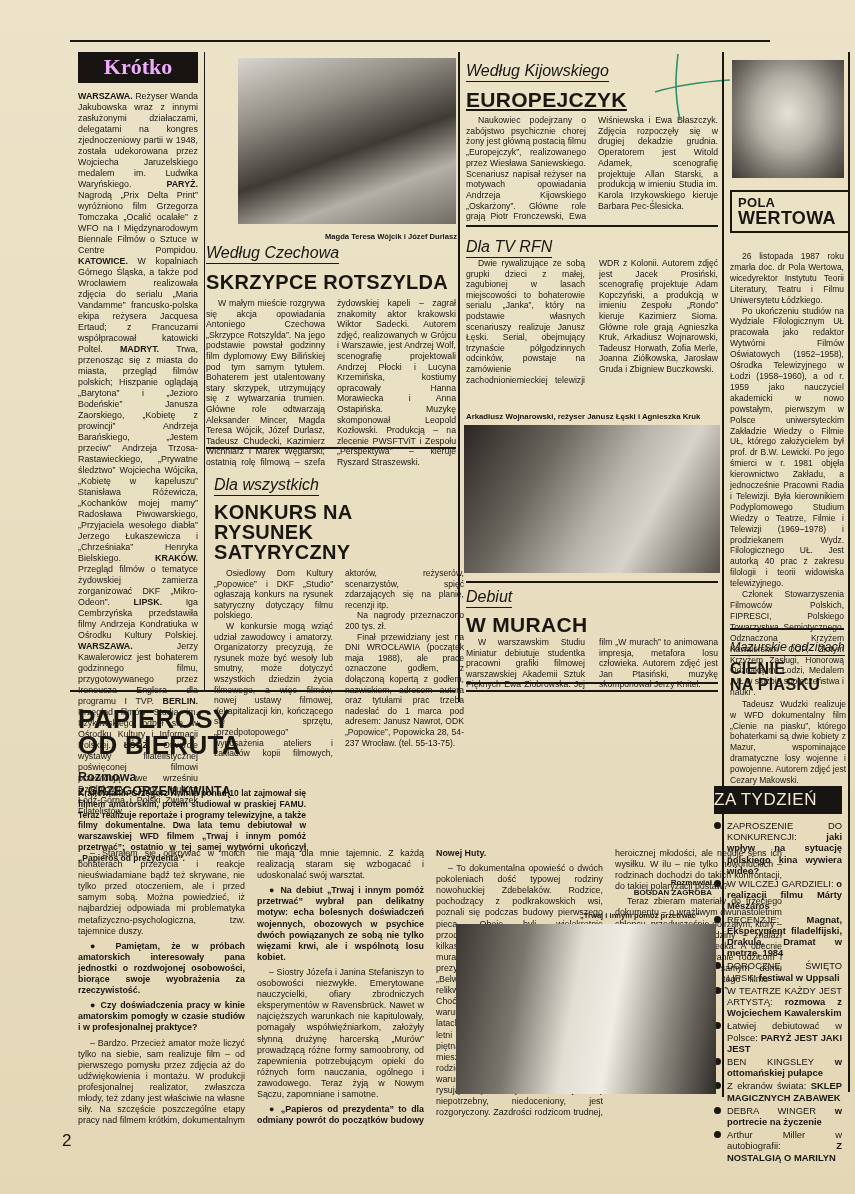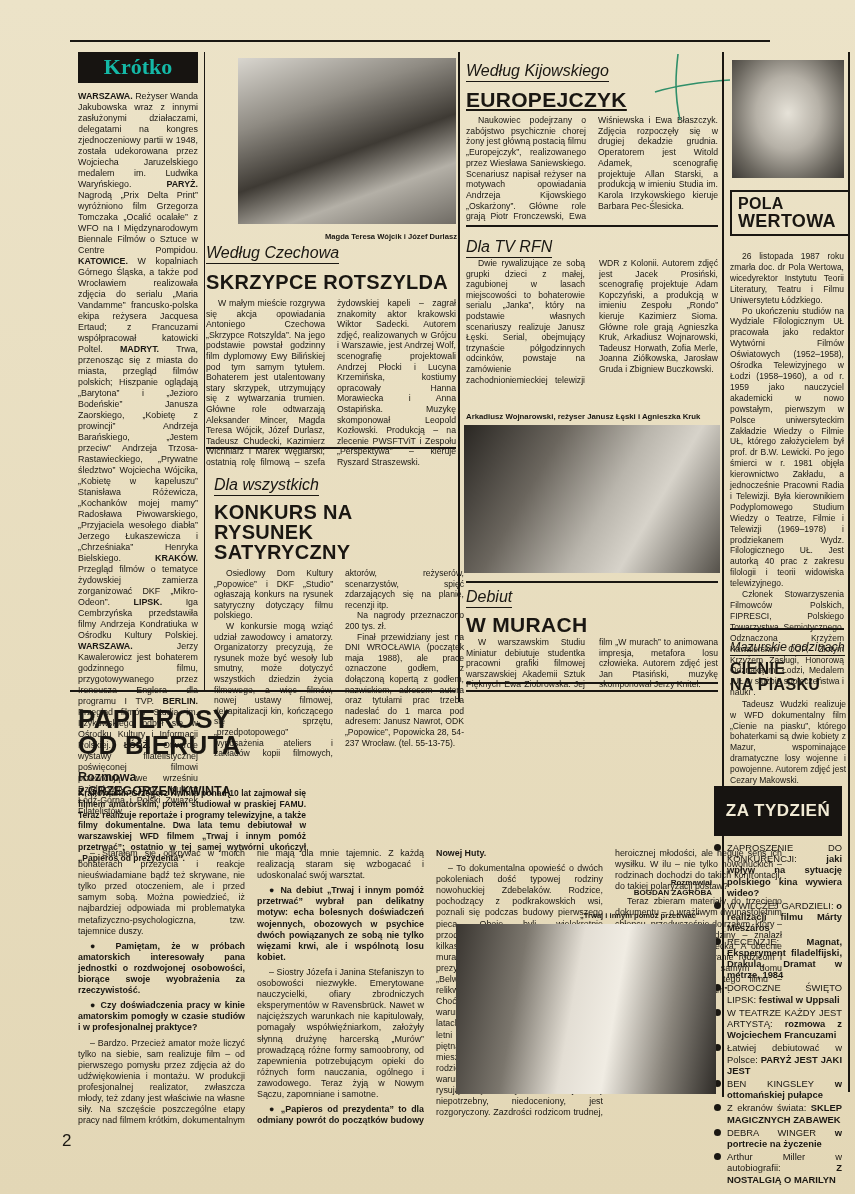--- a/index.html
+++ b/index.html
@@ -20,21 +20,21 @@
   .ind{text-indent:12px;}
 </style>
 </head>
 <body>
 
 <div class="page">
 
   <div class="rule" style="left:70px;top:40px;width:700px;height:2px;"></div>
 
   <div class="abs" style="left:78px;top:52px;width:120px;height:640px;border-right:1.5px solid #1a1712;padding-right:6px;">
-    <div style="background:#171411;color:#14b8a6;text-align:center;font-family:'Liberation Serif',serif;font-weight:bold;font-size:22px;padding:2px 0 3px;margin-bottom:8px;">
+    <div style="background:#171411;color:#f0abfc;text-align:center;font-family:'Liberation Serif',serif;font-weight:bold;font-size:22px;padding:2px 0 3px;margin-bottom:8px;">
       <span>Krótko</span>
     </div>
     <div class="txt" id="krotko-body" style="font-size:8.9px;line-height:11.0px;"><b>WARSZAWA.</b><span> Reżyser Wanda Jakubowska wraz z innymi zasłużonymi działaczami, delegatami na kongres zjednoczeniowy partii w 1948, została udekorowana przez Wojciecha Jaruzelskiego medalem im. Ludwika Waryńskiego. </span><b>PARYŻ.</b><span> Nagrodą „Prix Delta Print” wyróżniono film Grzegorza Tomczaka „Ocalić ocalałe” z WFO na I Międzynarodowym Biennale Filmów o Sztuce w Centre Pompidou. </span><b>KATOWICE.</b><span> W kopalniach Górnego Śląska, a także pod Wrocławiem realizowała zdjęcia do serialu „Maria Vandamme” francusko-polska ekipa reżysera Jacquesa Ertaud; z Francuzami współpracował katowicki Poltel. </span><b>MADRYT.</b><span> Trwa, przenosząc się z miasta do miasta, przegląd filmów polskich; Hiszpanie oglądają „Barytona” i „Jezioro Bodeńskie” Janusza Zaorskiego, „Kobietę z prowincji” Andrzeja Barańskiego, „Jestem przeciw” Andrzeja Trzosa-Rastawieckiego, „Prywatne śledztwo” Wojciecha Wójcika, „Kobietę w kapeluszu” Stanisława Różewicza, „Kochanków mojej mamy” Radosława Piwowarskiego, „Przyjaciela wesołego diabła” Jerzego Łukaszewicza i „Chrześniaka” Henryka Bielskiego. </span><b>KRAKÓW.</b><span> Przegląd filmów o tematyce żydowskiej zamierza zorganizować DKF „Mikro-Odeon”. </span><b>LIPSK.</b><span> Iga Cembrzyńska przedstawiła filmy Andrzeja Kondratiuka w Ośrodku Kultury Polskiej. </span><b>WARSZAWA.</b><span> Jerzy Kawalerowicz jest bohaterem godzinnego filmu, przygotowywanego przez Ireneusza Englera dla programu I TVP. </span><b>BERLIN.</b><span> Przegląd filmów Studia im. Irzykowskiego odbył się w Ośrodku Kultury i Informacji Polskiej. </span><b>ŁÓDŹ.</b><span> Otwarcie wystawy filatelistycznej poświęconej filmowi przewidują we wrześniu Dzielnicowy Dom Kultury Łódź-Górna i Polski Związek Filatelistów.</span></div>
   </div>
 
   <div class="photo" style="left:238px;top:58px;width:218px;height:166px;background:linear-gradient(160deg,#d9d6cf 0%,#8f8b83 30%,#3e3a34 55%,#b4b0a7 75%,#6f6b64 100%);"></div>
   <div class="abs caption" style="left:325px;top:232px;font-size:7.6px;">Magda Teresa Wójcik i Józef Durlasz</div>
 
   <div class="abs" style="left:206px;top:244px;width:250px;">
     <span class="kicker">Według Czechowa</span>
@@ -82,39 +82,39 @@
     <div class="txt col2" style="font-size:8.6px;line-height:10.6px;text-indent:12px;column-gap:14px;">W warszawskim Studiu Miniatur debiutuje studentka pracowni grafiki filmowej warszawskiej Akademii Sztuk Pięknych Ewa Ziobrowska. Jej film „W murach” to animowana impresja, metafora losu człowieka. Autorem zdjęć jest Jan Ptasiński, muzykę skomponował Jerzy Knitel.</div>
   </div>
   <div class="rule" style="left:466px;top:682px;width:252px;height:1.5px;"></div>
 
   <div class="rule" style="left:722px;top:52px;width:1.5px;height:1045px;"></div>
   <div class="rule" style="left:848px;top:52px;width:1.5px;height:1040px;"></div>
 
   <div class="photo" style="left:732px;top:60px;width:112px;height:118px;background:radial-gradient(ellipse at 50% 45%,#e6e2d8 0%,#b6b1a7 40%,#6b675f 75%,#3d3a35 100%);"></div>
 
   <div class="abs" style="left:730px;top:190px;width:104px;border:2px solid #1a1712;padding:4px 6px;">
-    <div class="hl" style="font-size:16px;">POLA</div>
+    <div class="hl" style="font-size:13px;">POLA</div>
     <div class="hl" style="font-size:18px;">WERTOWA</div>
   </div>
   <div class="abs txt" id="wertowa-body" style="left:730px;top:251px;width:114px;font-size:8.5px;line-height:10.9px;">
       <p class="ind">26 listopada 1987 roku zmarła doc. dr Pola Wertowa, wicedyrektor Instytutu Teorii Literatury, Teatru i Filmu Uniwersytetu Łódzkiego.</p>
       <p class="ind">Po ukończeniu studiów na Wydziale Filologicznym UŁ pracowała jako redaktor Wytwórni Filmów Oświatowych (1952–1958), Ośrodka Telewizyjnego w Łodzi (1958–1960), a od r. 1959 jako nauczyciel akademicki w nowo powstałym, pierwszym w Polsce uniwersyteckim Zakładzie Wiedzy o Filmie UŁ, którego założycielem był prof. dr B.W. Lewicki. Po jego śmierci w r. 1981 objęła kierownictwo Zakładu, a jednocześnie Pracowni Radia i Telewizji. Była kierownikiem Podyplomowego Studium Wiedzy o Teatrze, Filmie i Telewizji (1969–1978) i prodziekanem Wydz. Filologicznego UŁ. Jest autorką 40 prac z zakresu filologii i teorii widowiska telewizyjnego.</p>
       <p class="ind">Członek Stowarzyszenia Filmowców Polskich, FIPRESCI, Polskiego Towarzystwa Semiotycznego. Odznaczona Krzyżem Kawalerskim OOP, Złotym Krzyżem Zasługi, Honorową Odznaką m. Łodzi, Medalem „UŁ w służbie społeczeństwa i nauki”.</p>
     </div>
   <div class="rule" style="left:730px;top:628px;width:114px;height:1.5px;"></div>
 
   <div class="abs" style="left:730px;top:637px;width:116px;">
     <span class="kicker" style="font-size:12.5px;">Mazurskie rodzinach</span>
     <div class="hl" style="font-size:16px;margin-top:5px;">CIENIE</div>
     <div class="hl" style="font-size:16px;margin-bottom:6px;">NA PIASKU</div>
     <div class="txt ind" style="font-size:8.5px;line-height:10.8px;">Tadeusz Wudzki realizuje w WFD dokumentalny film „Cienie na piasku”, którego bohaterkami są dwie kobiety z Mazur, wspominające dramatyczne losy wojenne i powojenne. Autorem zdjęć jest Cezary Makowski.</div>
   </div>
 
   <div class="abs" style="left:714px;top:786px;width:128px;">
-    <div style="background:#171411;color:#f1ead4;text-align:center;font-weight:bold;font-size:17px;padding:15px 0;margin-bottom:6px;letter-spacing:0.5px;">
+    <div style="background:#171411;color:#f1ead4;text-align:left;font-weight:normal;font-size:17px;padding:4px 0;margin-bottom:6px;letter-spacing:0.5px;">
       <span>ZA TYDZIEŃ</span>
     </div>
     <div id="za-tydzien-list">
         <div class="bullet">
           <span class="dot"></span>
           <span style="text-align: justify;"><span>ZAPROSZENIE DO KONKURENCJI: </span><b>jaki wpływ na sytuację polskiego kina wywiera wideo?</b></span>
         </div>
         <div class="bullet">
           <span class="dot"></span>
           <span style="text-align: justify;"><span>W WILCZEJ GARDZIELI: </span><b>o realizacji filmu Márty Mészáros</b></span>
@@ -122,21 +122,21 @@
         <div class="bullet">
           <span class="dot"></span>
           <span style="text-align: justify;"><span>RECENZJE: </span><b>Magnat, Eksperyment filadelfijski, Drakula, Dramat w metrze, 1984</b></span>
         </div>
         <div class="bullet">
           <span class="dot"></span>
           <span style="text-align: justify;"><span>DOROCZNE ŚWIĘTO LIPSK: </span><b>festiwal w Uppsali</b></span>
         </div>
         <div class="bullet">
           <span class="dot"></span>
-          <span style="text-align: justify;"><span>W TEATRZE KAŻDY JEST ARTYSTĄ: </span><b>rozmowa z Wojciechem Francuzami</b></span>
+          <span style="text-align: justify;"><span>W TEATRZE KAŻDY JEST ARTYSTĄ: </span><b>rozmowa z Wojciechem Kawalerskim</b></span>
         </div>
         <div class="bullet">
           <span class="dot"></span>
           <span style="text-align: justify;"><span>Łatwiej debiutować w Polsce: </span><b>PARYŻ JEST JAKI JEST</b></span>
         </div>
         <div class="bullet">
           <span class="dot"></span>
           <span style="text-align: justify;"><span>BEN KINGSLEY </span><b>w ottomańskiej pułapce</b></span>
         </div>
         <div class="bullet">

